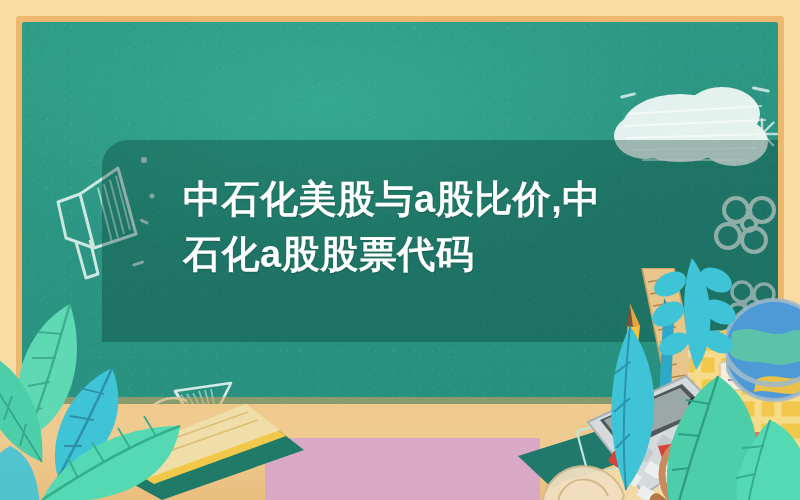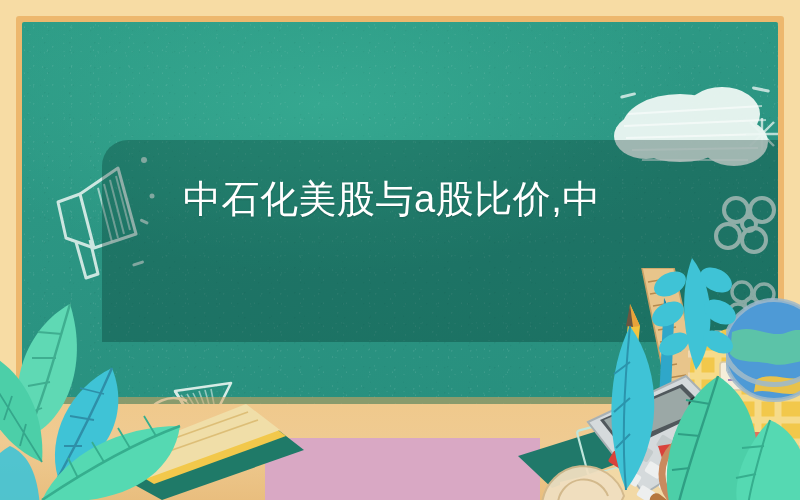--- a/index.html
+++ b/index.html
@@ -51,21 +51,21 @@
     background:rgba(0,42,36,.30);
     border-top-left-radius:26px;
   }
 
   
   .title-block{
     position:absolute;left:183px;top:172px;width:520px;
     z-index:9;
   }
   .title-line{
-    font-size:38px;font-weight:normal;color:#FFFFFF;
+    font-size:38px;font-weight:bold;color:#FFFFFF;
     line-height:55px;letter-spacing:.5px;white-space:nowrap;
     text-shadow:0 1px 2px rgba(0,0,0,.18);
   }
 
   
   .chalk{position:absolute;pointer-events:none;}
 
   
   .desk{
     position:absolute;left:0;right:0;bottom:0;height:96px;
@@ -163,20 +163,21 @@
       <g stroke="#EAF6F2" stroke-width="2.4" opacity=".75">
         <path d="M20 4 L20 36 M4 20 L36 20 M8 8 L32 32 M32 8 L8 32"></path>
       </g>
     </svg>
 
     <div class="title-panel"></div>
   </div>
 
   <div class="title-block">
     <div class="title-line">中石化美股与a股比价,中</div>
+    <div class="title-line">石化a股股票代码</div>
   </div>
 
   <div class="desk-edge"></div>
   <div class="desk"></div>
   <div class="desk-pink"></div>
 
   <svg class="obj" style="left:118px;bottom:0;width:190px;height:96px;" viewBox="0 0 190 96">
     <path d="M4 74 L150 18 L186 46 L44 96 Z" fill="#1F7A68"></path>
     <path d="M4 74 L150 18 L154 26 L10 82 Z" fill="#F4F7F2"></path>
   </svg>

